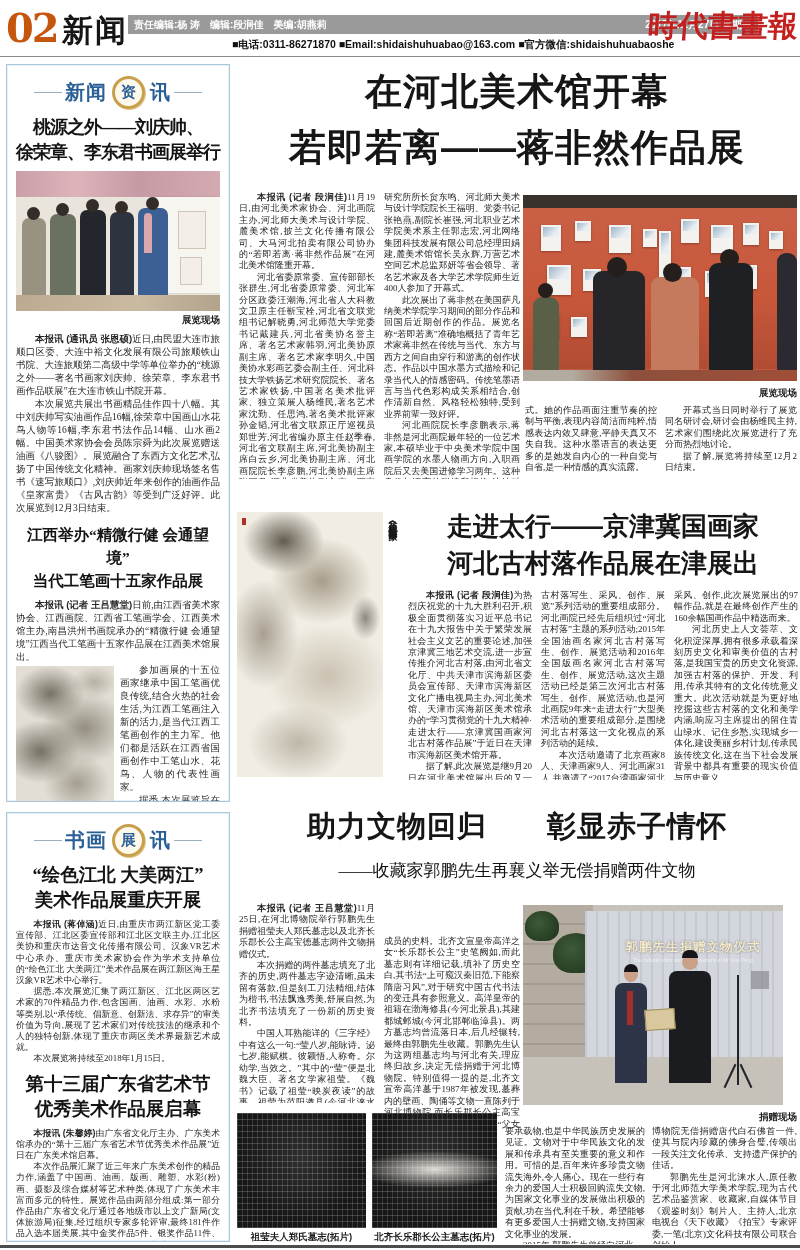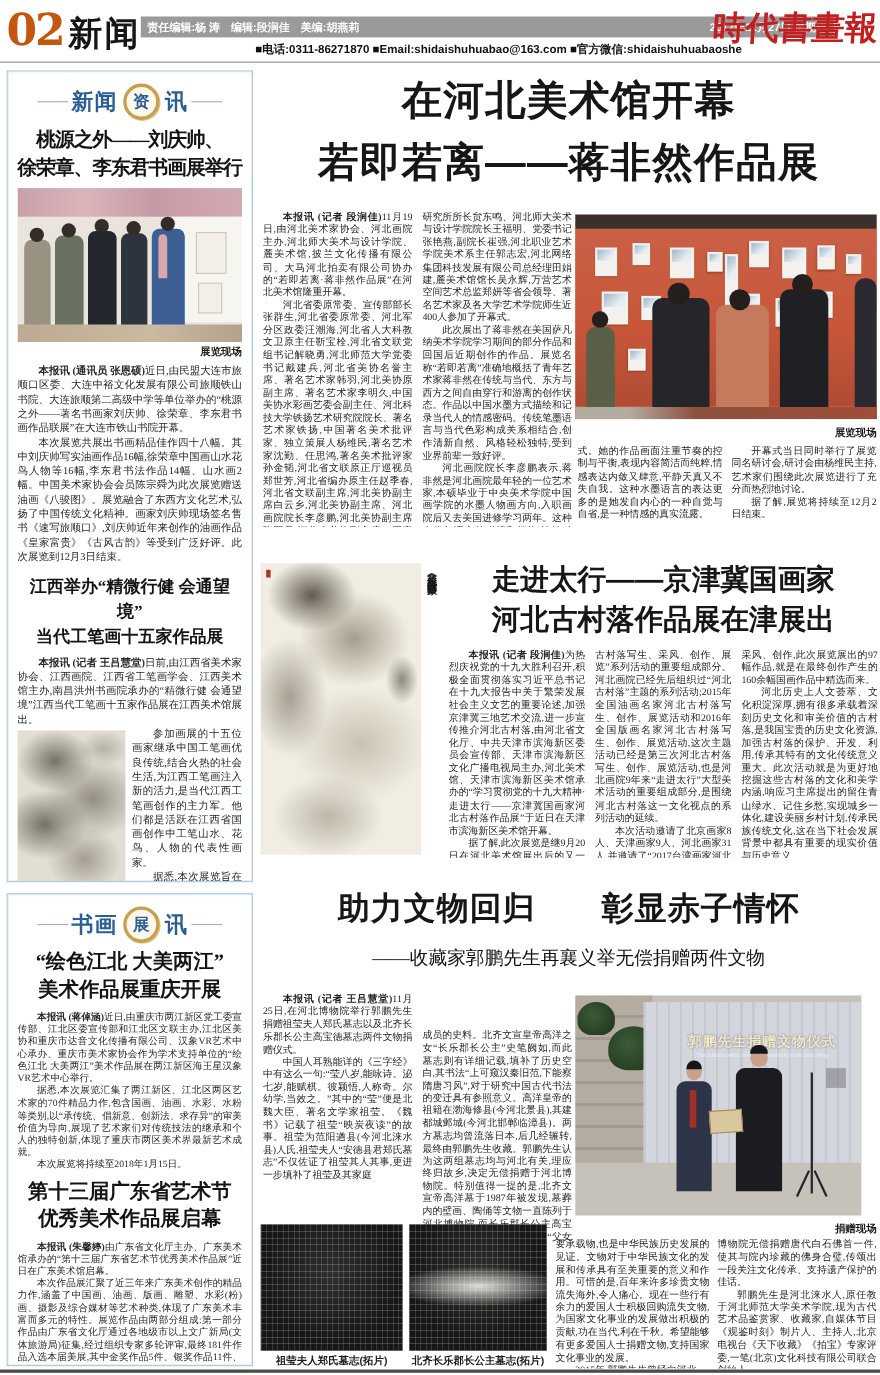--- a/index.html
+++ b/index.html
@@ -27,21 +27,21 @@
   .badge .bline{width:28px;height:1px;background:#9ab0be;}
   .badge .btxt{font:bold 20px "Liberation Serif",serif;color:var(--badge_blue,#2a5f96);letter-spacing:1px;margin:0 3px;}
   .badge .bcirc{width:27px;height:27px;border:3px solid var(--badge_gold,#c8a04b);border-radius:50%;
                 background:#fdf8ec;color:var(--badge_blue,#2a5f96);font:bold 15px "Liberation Serif",serif;
                 display:flex;align-items:center;justify-content:center;margin:0 2px;box-shadow:1px 1px 0 #e0c98c;}
   .side-h{font:bold 18px "Liberation Serif",serif;color:#141414;text-align:center;line-height:25px;letter-spacing:-1px;margin:2px 0 6px 0;}
   .side-h.small{font-size:15.5px;line-height:23px;letter-spacing:0;}
   .side-h.mid{font-size:18.5px;line-height:25px;letter-spacing:0;}
   .side-p{margin:0;font:9.5px/13px "Liberation Serif",serif;text-align:justify;text-indent:2em;color:#262626;}
   #sidebox2 .side-p{font-size:8.8px;line-height:11.2px;}
-  .lead{font-weight:bold;font-family:Liberation Serif, serif;}
+  .lead{font-weight:bold;font-family:Liberation Sans, sans-serif;}
   .photo-cap{font:bold 9.5px "Liberation Sans",sans-serif;color:#1a1a1a;text-align:right;margin:3px 0 5px 0;}
 
   
   .sphoto{position:relative;width:204px;height:140px;background:#e9e4dc;overflow:hidden;margin-top:2px;}
   .sphoto .curtain{position:absolute;left:0;top:0;width:100%;height:26px;
       background:linear-gradient(90deg,#caa0a8,#dcb4ba 30%,#c69aa4 60%,#d4aab2);}
   .sphoto .panel{position:absolute;right:0;top:26px;width:64px;height:96px;background:#f7f5f0;box-shadow:-1px 0 2px rgba(0,0,0,.12);}
   .sphoto .aw{position:absolute;background:#f3efe8;border:1px solid #cfc6b8;}
   .sphoto .fig{position:absolute;border-radius:7px 7px 0 0;}
   .sphoto .head{position:absolute;width:13px;height:13px;border-radius:50%;background:#332c28;}
@@ -329,20 +329,21 @@
     <p class="cont">采风、创作,此次展览展出的97幅作品,就是在最终创作产生的160余幅国画作品中精选而来。</p>
     <p>河北历史上人文荟萃、文化积淀深厚,拥有很多承载着深刻历史文化和审美价值的古村落,是我国宝贵的历史文化资源,加强古村落的保护、开发、利用,传承其特有的文化传统意义重大。此次活动就是为更好地挖掘这些古村落的文化和美学内涵,响应习主席提出的留住青山绿水、记住乡愁,实现城乡一体化,建设美丽乡村计划,传承民族传统文化,这在当下社会发展背景中都具有重要的现实价值与历史意义。</p>
 
   </div>
 
   <div class="main-h3">助力文物回归　　彰显赤子情怀</div>
   <div class="main-sub">——收藏家郭鹏先生再襄义举无偿捐赠两件文物</div>
 
   <div class="col" style="left:239px;top:903px;width:136px;height:200px;">
     <p><span class="lead">本报讯 (记者 王吕慧堂)</span><span>11月25日,在河北博物院举行郭鹏先生捐赠祖莹夫人郑氏墓志以及北齐长乐郡长公主高宝德墓志两件文物捐赠仪式。</span></p>
+    <p>本次捐赠的两件墓志填充了北齐的历史,两件墓志字迹清晰,虽未留有落款,但是刻工刀法精细,结体为楷书,书法飘逸秀美,舒展自然,为北齐书法填充了一份新的历史资料。</p>
     <p>中国人耳熟能详的《三字经》中有这么一句:“莹八岁,能咏诗。泌七岁,能赋棋。彼颖悟,人称奇。尔幼学,当效之。”其中的“莹”便是北魏大臣、著名文学家祖莹。《魏书》记载了祖莹“映炭夜读”的故事。祖莹为范阳遒县(今河北涞水县)人氏,祖莹夫人“安德县君郑氏墓志”不仅佐证了祖莹其人其事,更进一步填补了祖莹及其家庭</p>
   </div>
   <div class="col" style="left:384px;top:936px;width:136px;height:200px;">
     <p class="cont">成员的史料。北齐文宣皇帝高洋之女“长乐郡长公主”史笔阙如,而此墓志则有详细记载,填补了历史空白,其书法“上可窥汉秦旧范,下能察隋唐习风”,对于研究中国古代书法的变迁具有参照意义。高洋皇帝的祖籍在渤海修县(今河北景县),其建都城邺城(今河北邯郸临漳县)。两方墓志均曾流落日本,后几经辗转,最终由郭鹏先生收藏。郭鹏先生认为这两组墓志均与河北有关,理应终归故乡,决定无偿捐赠于河北博物院。特别值得一提的是,北齐文宣帝高洋墓于1987年被发现,墓葬内的壁画、陶俑等文物一直陈列于河北博物院,而长乐郡长公主高宝德墓志的回归,也可称得上是“父女团聚”。</p>
 
   </div>
 
   <div class="cphoto">
     <div class="stone"></div>
     <div class="plant" style="left:30px;top:28px;"></div>

